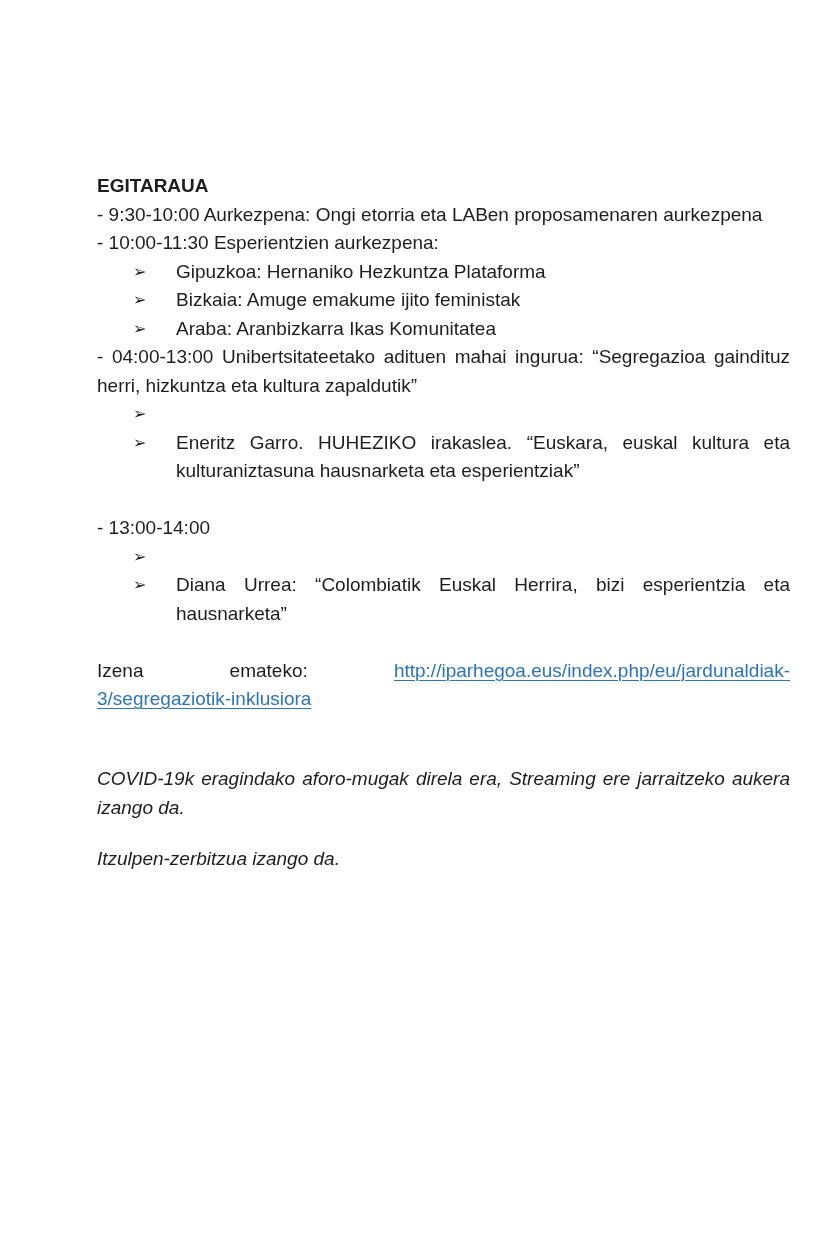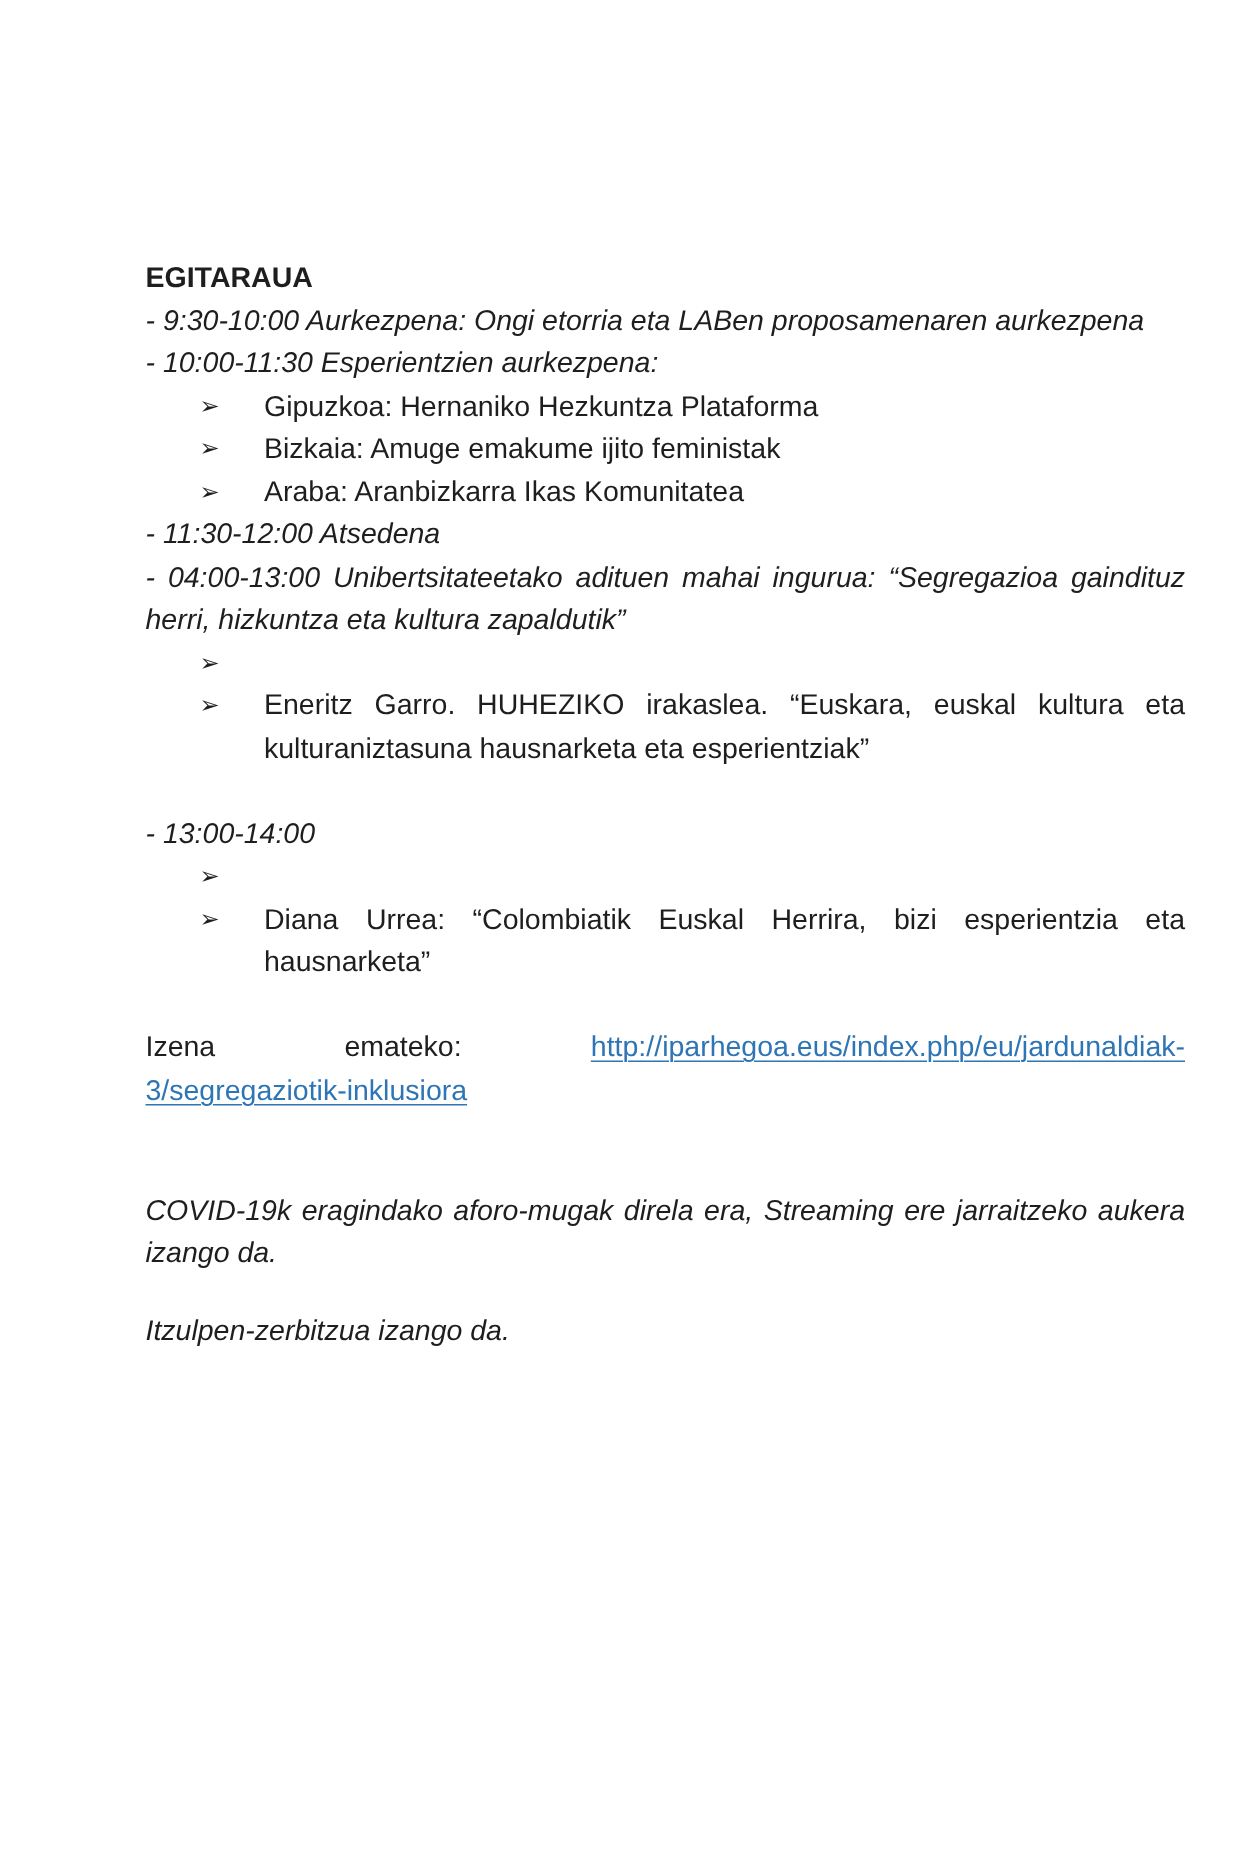--- a/index.html
+++ b/index.html
@@ -27,21 +27,20 @@
   }
   p {
     margin: 0;
   }
   .heading {
     font-weight: 700;
     text-align: left;
   }
   .para {
     text-align: justify;
-    font-style: italic;
   }
   .bullet {
     display: flex;
     align-items: flex-start;
   }
   .bullet .marker {
     flex: 0 0 43px;
     margin-left: 36px;
     font-size: 16px;
     line-height: 28.5px;
@@ -94,21 +93,20 @@
     <div class="bullet">
       <span class="marker">➢</span>
       <div class="bullet-text">Bizkaia: Amuge emakume ijito feministak</div>
     </div>
 
     <div class="bullet">
       <span class="marker">➢</span>
       <div class="bullet-text">Araba: Aranbizkarra Ikas Komunitatea</div>
     </div>
 
-    <p class="para">- 11:30-12:00 Atsedena</p>
 
     <p class="para">- 04:00-13:00 Unibertsitateetako adituen mahai ingurua: “Segregazioa gaindituz herri, hizkuntza eta kultura zapaldutik”</p>
 
     <div class="bullet">
       <span class="marker">➢</span>
     </div>
 
     <div class="bullet">
       <span class="marker">➢</span>
       <div class="bullet-text">Eneritz Garro. HUHEZIKO irakaslea. “Euskara, euskal kultura eta kulturaniztasuna hausnarketa eta esperientziak”</div>

